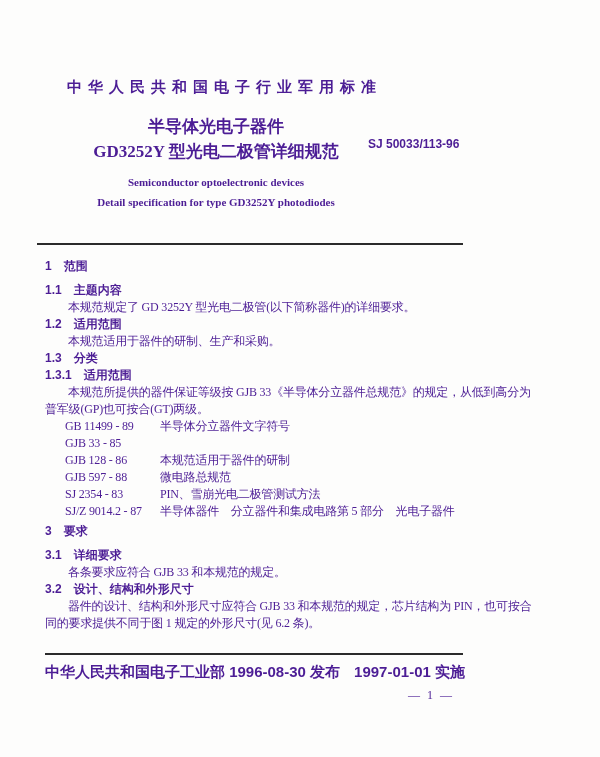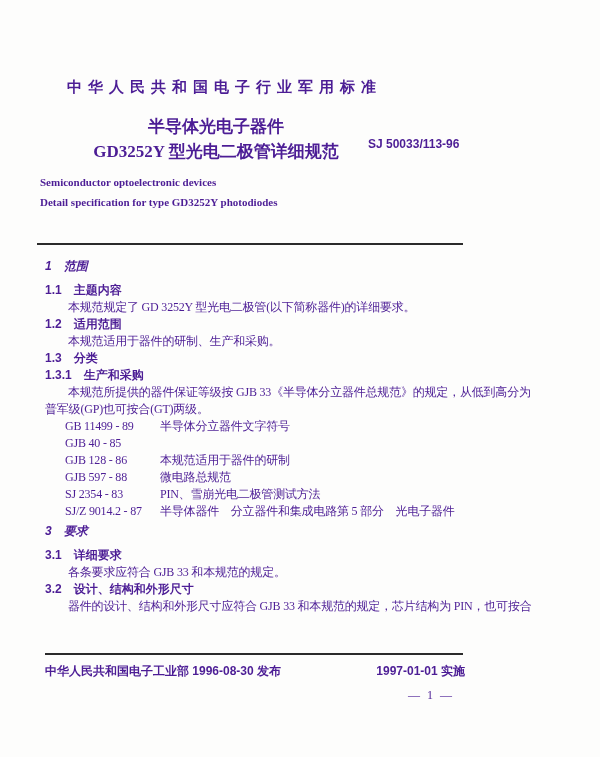--- a/index.html
+++ b/index.html
@@ -22,46 +22,47 @@
     font-family:Liberation Serif, serif;
     font-weight:700;font-size:17px;line-height:25px;
   }
   .doc-number{
     position:absolute;left:368px;top:137px;
     font-family:"Liberation Sans", sans-serif;
     font-weight:700;font-size:12px;white-space:nowrap;
   }
   .en-block{
     position:absolute;left:40px;top:172px;width:352px;
+    text-align:center;
     font-family:"Liberation Serif", serif;
     font-weight:700;font-size:11px;line-height:20px;
   }
   .rule{position:absolute;background:#2b2b2b;}
   .rule-top{left:37px;top:243px;width:426px;height:2px;}
   .rule-bottom{left:45px;top:653px;width:418px;height:2px;}
   .body{
     position:absolute;left:45px;top:255px;width:414px;
     font-size:12px;
   }
   .blk{line-height:17px;white-space:nowrap;}
   .h2,.h3{
     font-family:"Liberation Sans", sans-serif;
     font-weight:700;
   }
-  .h2{margin:3px 0 7px 0;font-style:italic;}
+  .h2{margin:3px 0 7px 0;}
   .p{padding-left:23px;letter-spacing:-0.2px;}
   .pc{letter-spacing:-0.2px;}
   .ref{display:flex;margin-left:20px;letter-spacing:-0.2px;}
   .ref-code{display:inline-block;min-width:95px;white-space:nowrap;}
   .ref-title{white-space:nowrap;text-align:center;}
   .footer-row{
     position:absolute;left:45px;top:663px;width:420px;
     display:flex;justify-content:space-between;
     font-family:"Liberation Sans", sans-serif;
-    font-weight:700;font-size:12px;white-space:nowrap;
+    font-weight:700;font-size:15px;white-space:nowrap;
   }
   .page-number{
     position:absolute;left:398px;top:688px;width:66px;
     text-align:center;font-size:12px;letter-spacing:2px;white-space:nowrap;
   }
 </style>
 </head>
 <body>
 
 <div class="page">
@@ -82,29 +83,29 @@
 
   <div class="rule rule-top"></div>
 
   <div class="body" id="body-blocks">
       <div class="blk h2">1　范围</div>
       <div class="blk h3">1.1　主题内容</div>
       <div class="blk p">本规范规定了 GD 3252Y 型光电二极管(以下简称器件)的详细要求。</div>
       <div class="blk h3">1.2　适用范围</div>
       <div class="blk p">本规范适用于器件的研制、生产和采购。</div>
       <div class="blk h3">1.3　分类</div>
-      <div class="blk h3">1.3.1　生产和采购</div>
+      <div class="blk h3">1.3.1　适用范围</div>
       <div class="blk p">本规范所提供的器件保证等级按 GJB 33《半导体分立器件总规范》的规定，从低到高分为</div>
       <div class="blk pc">普军级(GP)也可按合(GT)两级。</div>
       <div class="blk ref">
         <span class="ref-code">GB 11499 - 89</span>
         <span class="ref-title">半导体分立器件文字符号</span>
       </div>
       <div class="blk ref">
-        <span class="ref-code">GJB 40 - 85</span>
+        <span class="ref-code">GJB 33 - 85</span>
       </div>
       <div class="blk ref">
         <span class="ref-code">GJB 128 - 86</span>
         <span class="ref-title">本规范适用于器件的研制</span>
       </div>
       <div class="blk ref">
         <span class="ref-code">GJB 597 - 88</span>
         <span class="ref-title">微电路总规范</span>
       </div>
       <div class="blk ref">
@@ -113,20 +114,21 @@
       </div>
       <div class="blk ref">
         <span class="ref-code">SJ/Z 9014.2 - 87</span>
         <span class="ref-title">半导体器件　分立器件和集成电路第 5 部分　光电子器件</span>
       </div>
       <div class="blk h2">3　要求</div>
       <div class="blk h3">3.1　详细要求</div>
       <div class="blk p">各条要求应符合 GJB 33 和本规范的规定。</div>
       <div class="blk h3">3.2　设计、结构和外形尺寸</div>
       <div class="blk p">器件的设计、结构和外形尺寸应符合 GJB 33 和本规范的规定，芯片结构为 PIN，也可按合</div>
+      <div class="blk pc">同的要求提供不同于图 1 规定的外形尺寸(见 6.2 条)。</div>
     </div>
 
   <div class="rule rule-bottom"></div>
 
   <div class="footer-row">
     <span>中华人民共和国电子工业部 1996-08-30 发布</span>
     <span>1997-01-01 实施</span>
   </div>
 
   <div class="page-number">— 1 —</div>

